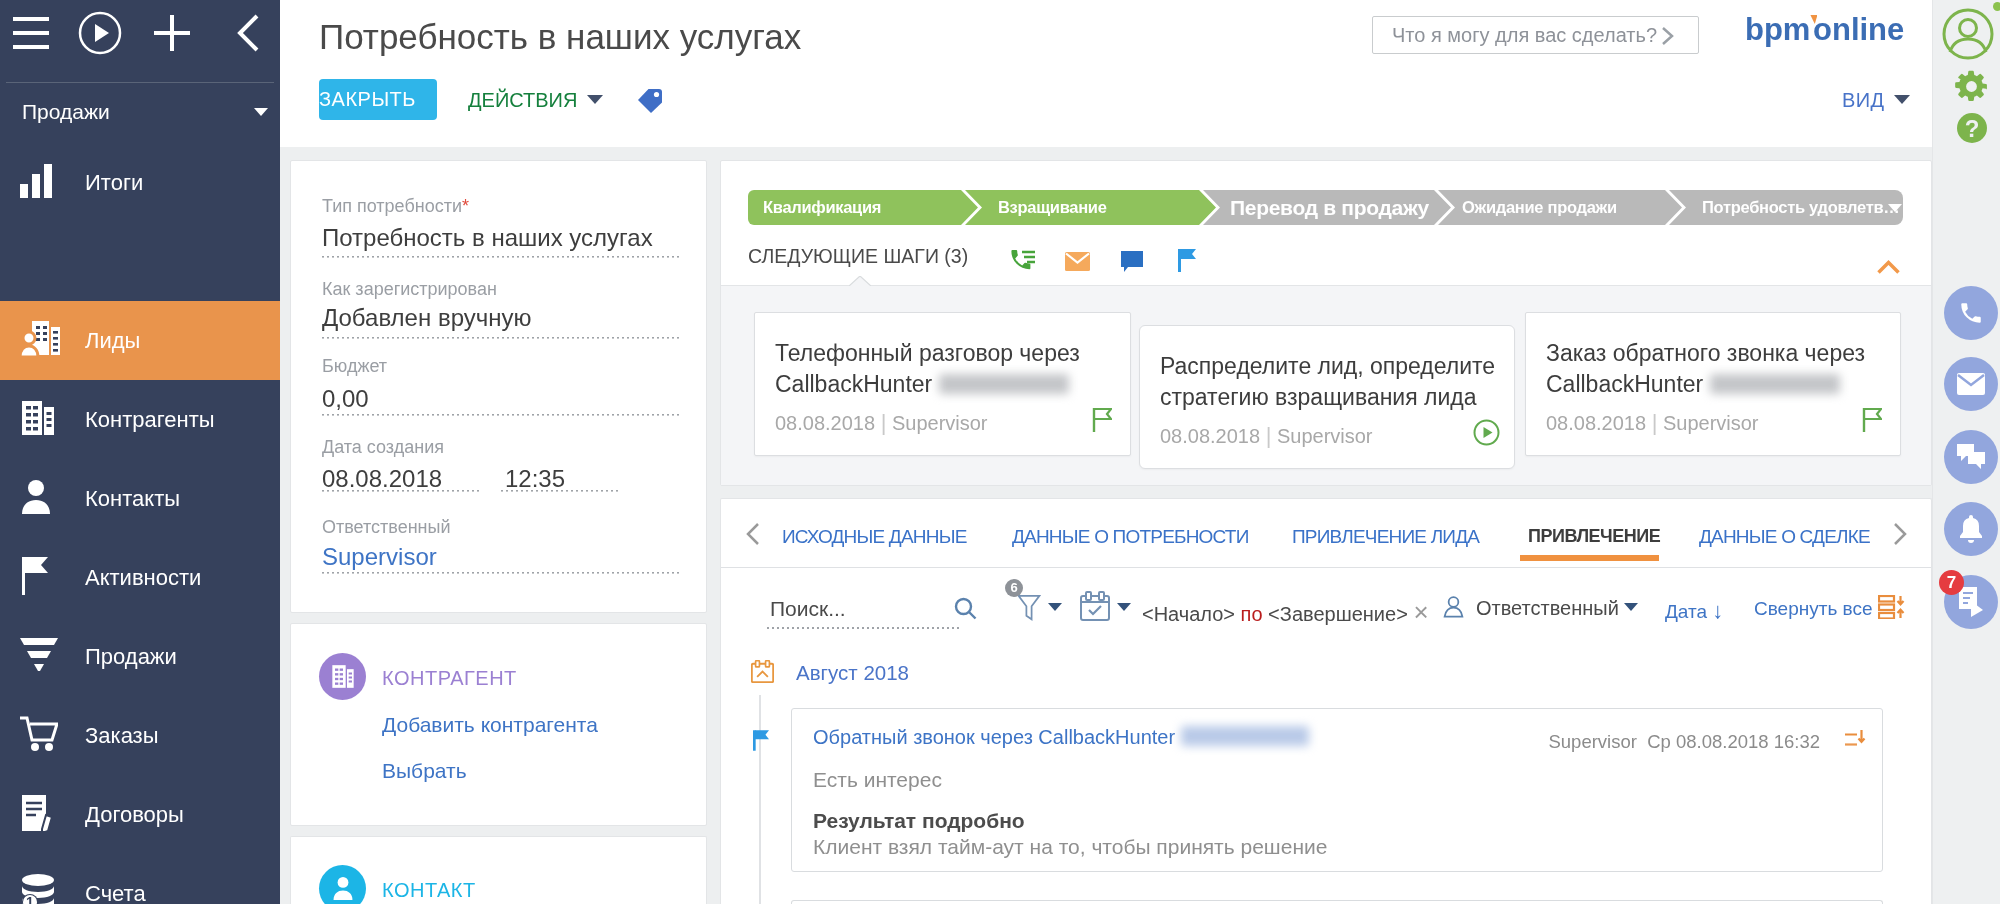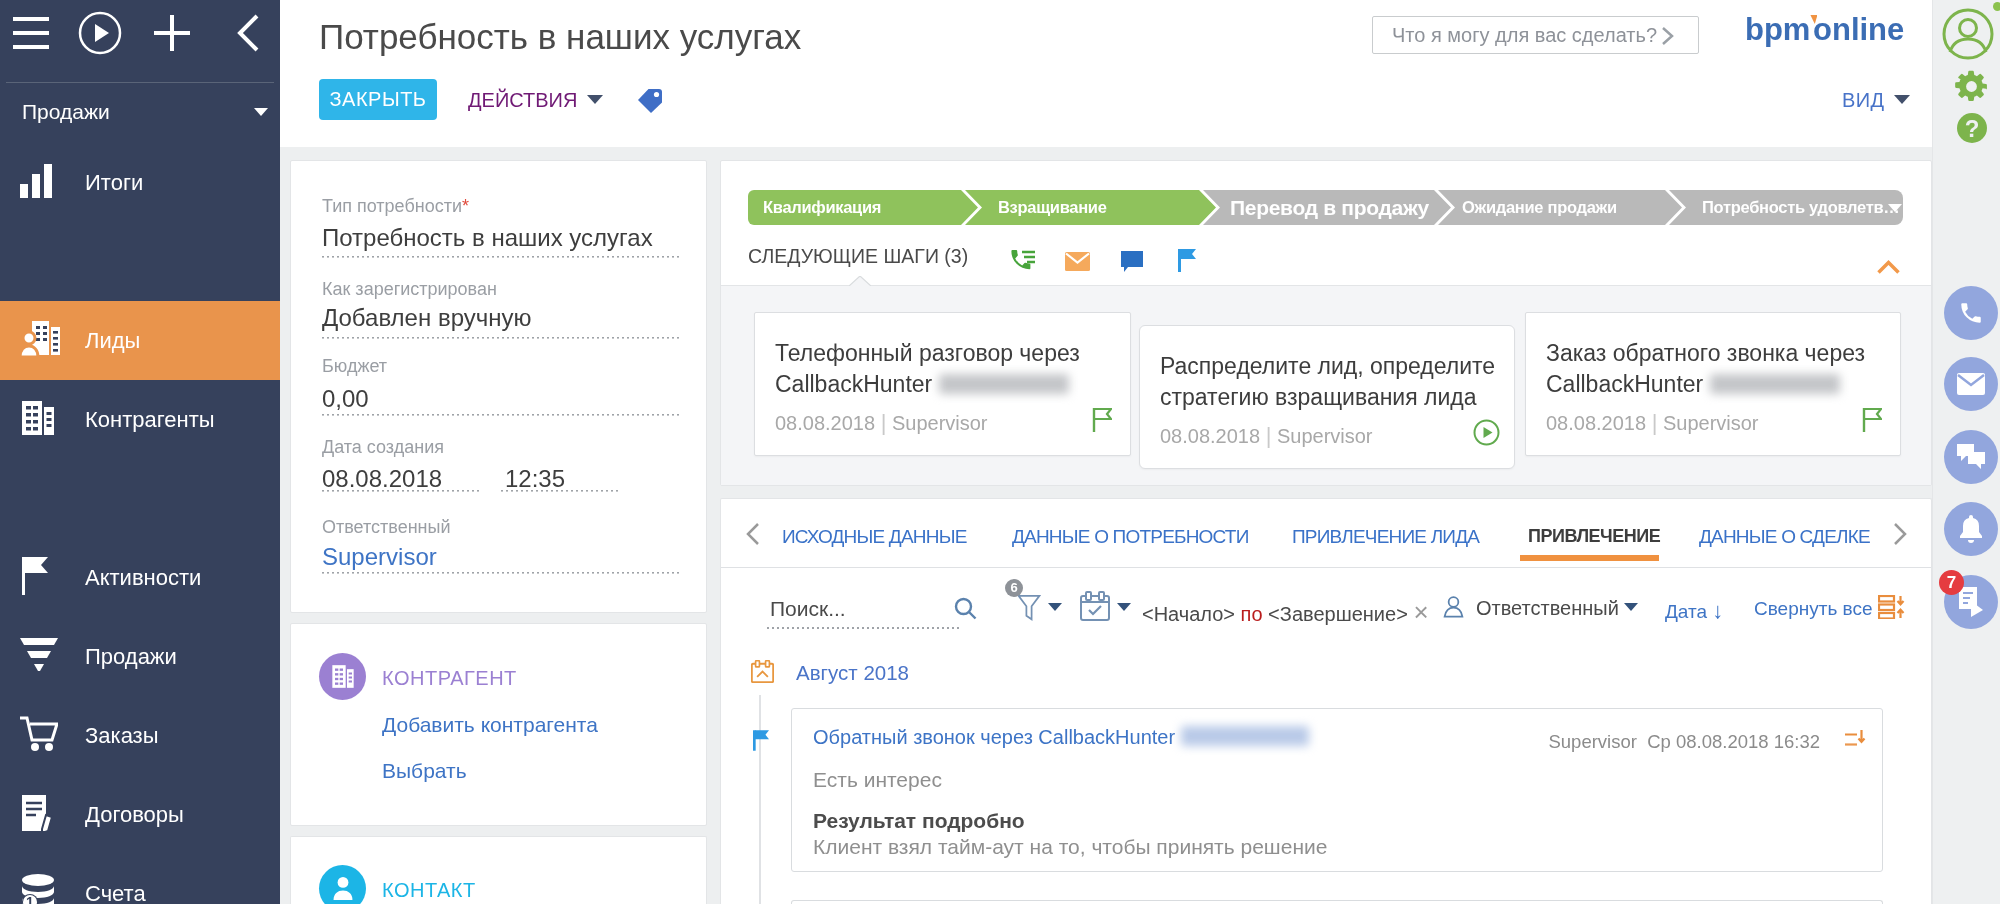--- a/index.html
+++ b/index.html
@@ -10,22 +10,22 @@
 #sidebar .divider{position:absolute;left:6px;top:82px;width:268px;height:1px;background:#5a6478}
 #ws{position:absolute;left:22px;top:100px;color:#fff;font-size:21px}
 #ws .caret{position:absolute;left:222px;top:8px}
 .mitem{position:absolute;left:0;width:280px;height:79px;color:#fff}
 .mitem.active{background:#e9944c}
 .mitem .mico{position:absolute;left:20px;top:50%;transform:translateY(-50%)}
 .mitem .mtxt{position:absolute;left:85px;top:50%;transform:translateY(-50%);font-size:22px}
 
 #header{position:absolute;left:280px;top:0;width:1652px;height:147px;background:#fff}
 #title{position:absolute;left:39px;top:17px;font-size:35px;color:#4a4a4a}
-#btnclose{position:absolute;left:39px;top:79px;width:118px;height:41px;background:#2fb5e9;border-radius:4px;color:#fff;font-size:20px;text-align:center;line-height:41px;letter-spacing:.5px}
-#actions{position:absolute;left:188px;top:89px;font-size:20px;color:#701a75}
+#btnclose{position:absolute;left:39px;top:79px;width:118px;height:41px;background:#2fb5e9;border-radius:4px;color:#fff;font-size:20px;text-align:left;line-height:41px;letter-spacing:.5px}
+#actions{position:absolute;left:188px;top:89px;font-size:20px;color:#15803d}
 #vid{position:absolute;left:1562px;top:89px;font-size:20px;color:#4873c8;letter-spacing:.4px}
 .dcaret{display:inline-block;width:0;height:0;border-left:8px solid transparent;border-right:8px solid transparent;border-top:9px solid #42506b;vertical-align:3px;margin-left:10px}
 #searchbox{position:absolute;left:1092px;top:16px;width:327px;height:38px;border:1px solid #c9ccce;border-radius:2px;background:#fff;color:#8e9299;font-size:20px;line-height:37px;padding-left:19px}
 #logo{position:absolute;left:1465px;top:12px;font-size:31px;font-weight:bold;color:#3b6db4;letter-spacing:0;white-space:nowrap}
 
 #rail{position:absolute;left:1932px;top:0;width:68px;height:904px;background:#eef0f1;border-left:1px solid #e4e6e8}
 .railc{position:absolute;left:11px;width:54px;height:54px;border-radius:50%;background:#92a6dd;display:flex;align-items:center;justify-content:center}
 
 .panel{position:absolute;background:#fff;border:1px solid #e3e5e7;border-radius:2px}
 
@@ -107,20 +107,27 @@
             <rect x="6" y="19" width="5" height="3.5"></rect>
             <rect x="13" y="19" width="5" height="3.5"></rect>
             <rect x="6" y="26" width="5" height="3.5"></rect>
             <rect x="13" y="26" width="5" height="3.5"></rect>
             <rect x="26.5" y="11" width="5" height="3"></rect>
             <rect x="26.5" y="17" width="5" height="3"></rect>
             <rect x="26.5" y="23" width="5" height="3"></rect>
           </g>
         </svg></span>
       <span class="mtxt">Контрагенты</span>
+    </div>
+ <div class="mitem" style="top:459px">
+      <span class="mico"><svg width="32" height="34" viewBox="0 0 32 34">
+          <circle cx="16" cy="8" r="8" fill="#fff"></circle>
+          <path d="M2 34c0-9 6-14 14-14s14 5 14 14z" fill="#fff"></path>
+        </svg></span>
+      <span class="mtxt">Контакты</span>
     </div>
  <div class="mitem" style="top:538px">
       <span class="mico"><svg width="30" height="38" viewBox="0 0 30 38">
           <path d="M2 0h26l-7 8 7 8H2z" fill="#fff"></path>
           <rect x="2" y="0" width="3" height="38" fill="#fff"></rect>
         </svg></span>
       <span class="mtxt">Активности</span>
     </div>
  <div class="mitem" style="top:617px">
       <span class="mico"><svg width="38" height="34" viewBox="0 0 38 34">

